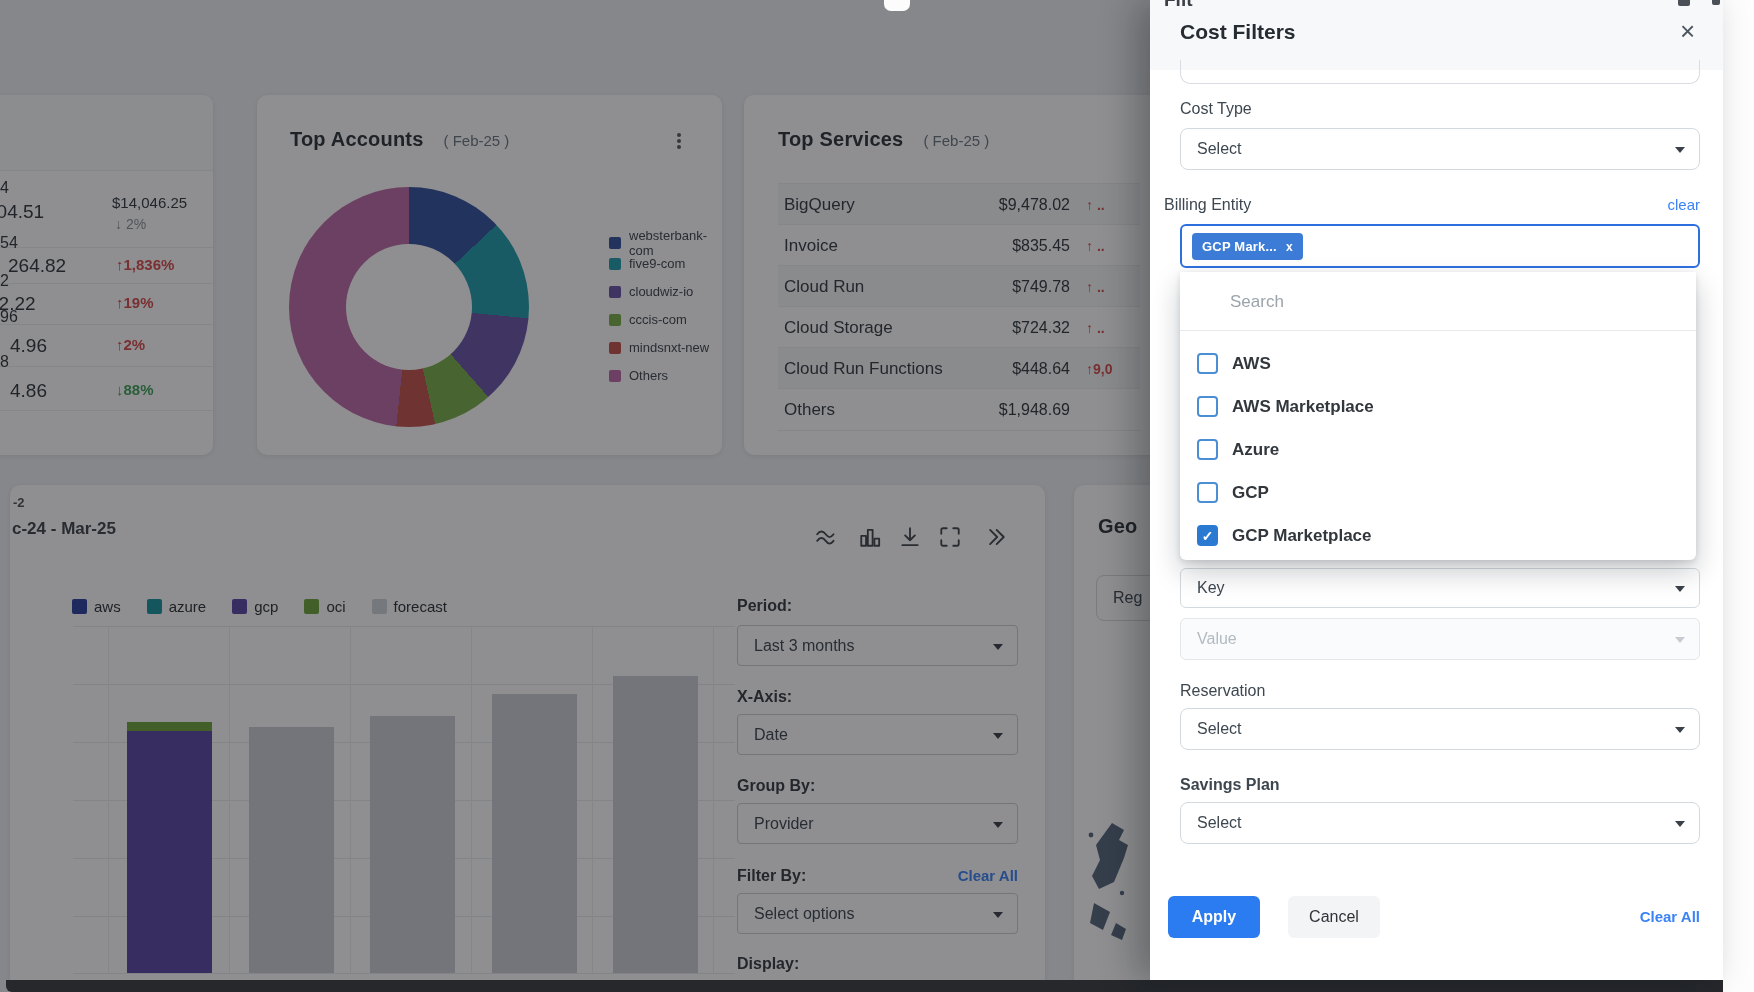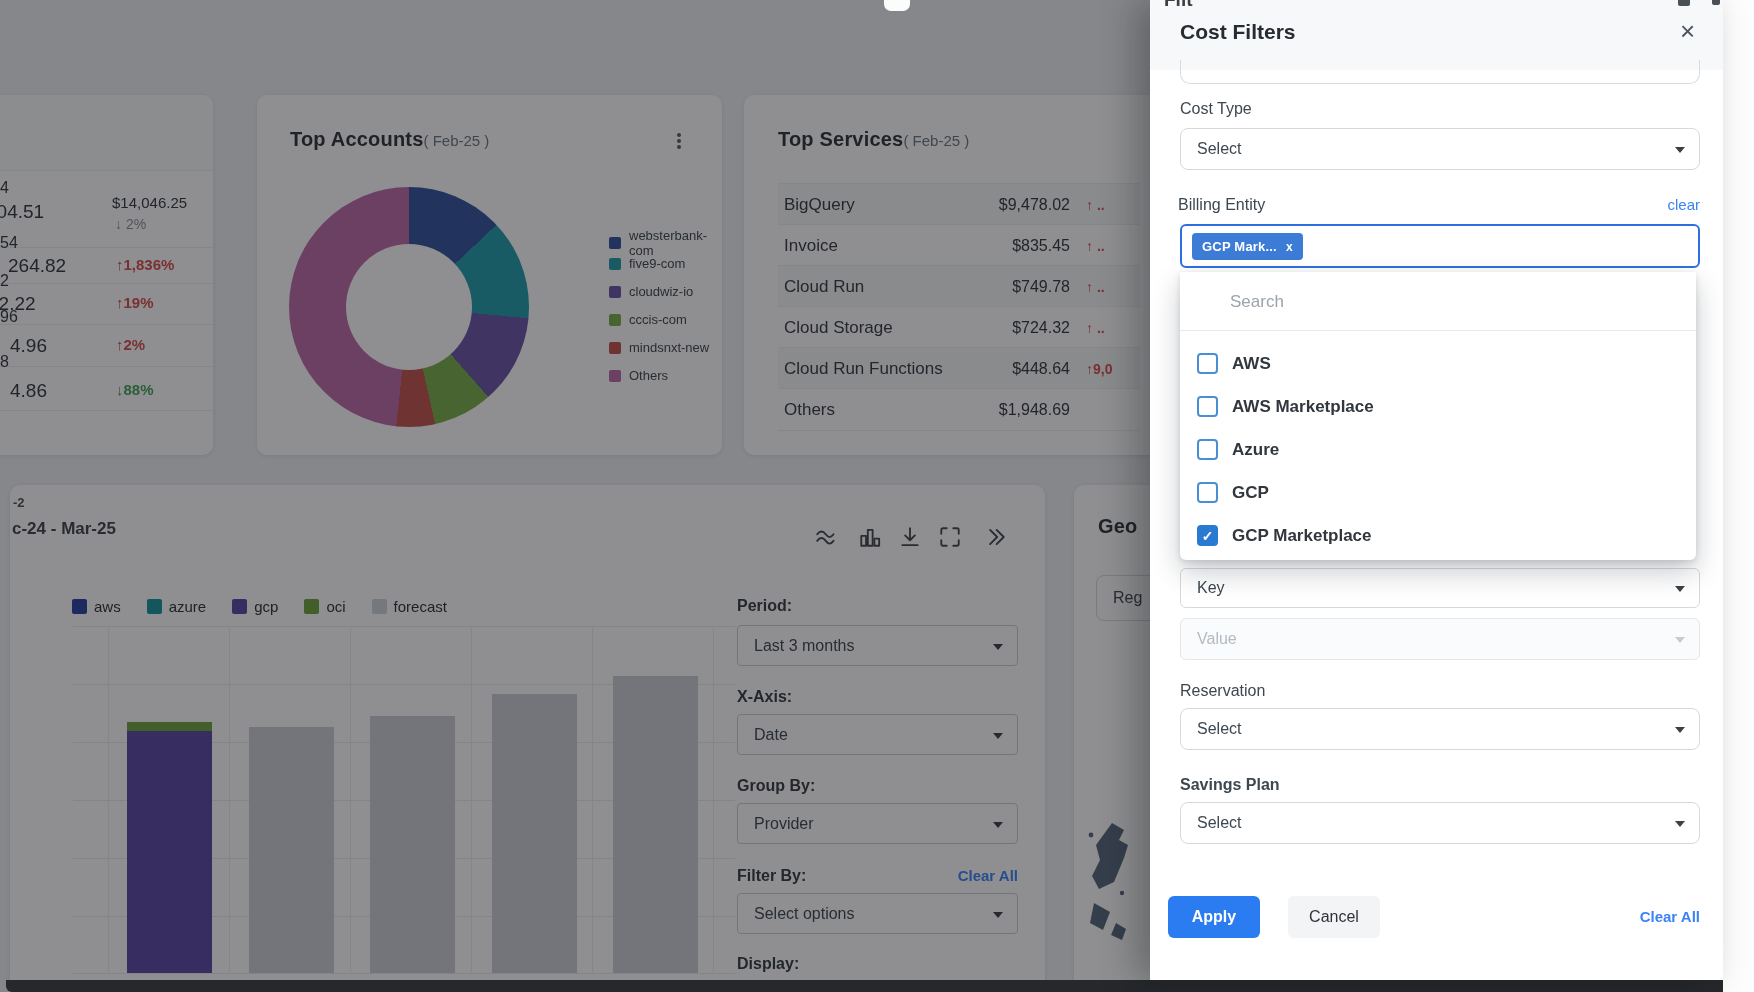--- a/index.html
+++ b/index.html
@@ -1,21 +1,21 @@
 <!DOCTYPE html>
 <html><head>
 <meta charset="utf-8">
 <style>
   html,body{margin:0;padding:0;background:#fff;}
   .screen{position:relative;width:1754px;height:992px;overflow:hidden;background:#eef0f2;
     font-family:"Liberation Sans",sans-serif;color:#3a4046;}
   .abs{position:absolute;}
   .card{position:absolute;background:#fff;border-radius:10px;box-shadow:0 1px 4px rgba(25,35,45,.10);}
   .card-title{font-size:20px;font-weight:700;color:#2c3338;letter-spacing:.2px;}
-  .card-sub{font-size:15px;font-weight:400;color:#6b7680;margin-left:0;}
+  .card-sub{font-size:15px;font-weight:400;color:#6b7680;margin-left:20px;}
   .sep{position:absolute;height:1px;background:#eceef0;left:0;right:0;}
   .num{font-size:19px;color:#30373d;}
   .delta-red{color:#d64c4c;font-weight:600;font-size:15px;}
   .delta-green{color:#41a35a;font-weight:600;font-size:15px;}
   .delta-gray{color:#8b9198;font-size:14px;}
   .kebab span{display:block;width:4px;height:4px;border-radius:50%;background:#555c63;margin:2px 0;}
   
   .donut{position:absolute;width:240px;height:240px;border-radius:50%;}
   .donut::after{content:"";position:absolute;inset:57px;border-radius:50%;background:#fff;}
   .leg-item{position:absolute;display:flex;align-items:center;gap:8px;}
@@ -344,21 +344,21 @@
     <div class="panel-title">Cost Filters</div>
     <div class="panel-close">×</div>
     <div class="partial-input"></div>
 
     <div class="fld-label" style="left:30px;top:100px;">Cost Type</div>
     <div class="sel" style="top:128px;">
         <span>Select</span>
         <span class="caret"></span>
       </div>
 
-    <div class="fld-label" style="left:28px;top:196px;">Billing Entity</div>
+    <div class="fld-label" style="left:14px;top:196px;">Billing Entity</div>
     <div class="abs link-blue" style="left:480px;top:196px;width:70px;text-align:right;font-weight:400;">clear</div>
 
     <div class="multisel">
       <div class="tag">
         <span class="tag-txt">GCP Mark...</span>
         <span class="tag-x">x</span>
       </div>
     </div>
 
     <div class="dropdown">

